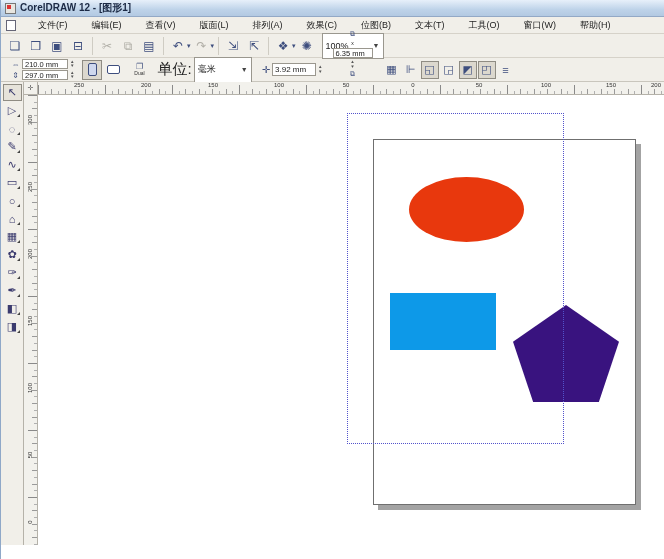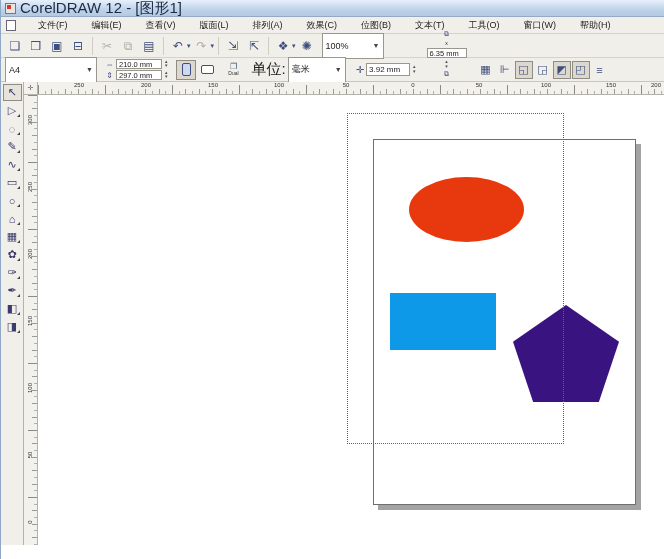--- a/index.html
+++ b/index.html
@@ -6,21 +6,21 @@
   body { font-family:"Liberation Sans","DejaVu Sans",sans-serif; }
   .window { position:relative; width:664px; height:559px; background:#fff; overflow:hidden;
             border-left:1px solid #8fa8c8; font-size:9px; color:#222; }
 
   
   .titlebar { height:17px; background:linear-gradient(#e7f0fa,#bed3e9 60%,#b3c9e2);
               border-bottom:1px solid #93a9c6; display:flex; align-items:center; padding-left:4px; gap:4px; }
   .app-icon { width:11px; height:11px; background:#e8e6e0; border:1px solid #777;
               position:relative; display:inline-block; }
   .app-icon::after { content:""; position:absolute; left:1px; top:1px; width:4px; height:4px; background:#d33; }
-  .title-text { font-size:15px; font-weight:normal; color:#1c2a45; }
+  .title-text { font-size:10px; font-weight:bold; color:#1c2a45; }
 
   
   .menubar { height:17px; background:#f1efe9; border-bottom:1px solid #d6d2c9;
              display:flex; align-items:center; gap:8px; padding-left:3px; }
   .doc-icon { width:10px; height:11px; border:1px solid #667; background:#fff; margin:0 6px 0 2px; }
   .menu-item { padding:2px 8px; font-size:9px; color:#222; cursor:default; }
 
   
   .toolbar { height:24px; background:#f1efe9; border-bottom:1px solid #d6d2c9;
              display:flex; align-items:center; padding-left:4px; gap:1px; }
@@ -175,24 +175,20 @@
     <span class="tb-btn">❖</span>
     <span class="dd-arrow">▾</span>
     <span class="tb-btn">✺</span>
     <span class="combo zoom-combo">
       <span>100%</span>
       <span class="arrow">▼</span>
     </span>
   </div>
 
   <div class="propbar">
-    <span class="combo paper-combo">
-      <span>A4</span>
-      <span class="arrow">▼</span>
-    </span>
     <div class="size-block">
       <div class="size-fields">
         <div class="size-row">
           <span class="size-ico">⇔</span>
           <span class="size-val">210.0 mm</span>
           <span class="mini-step">
               <span>▲</span>
               <span>▼</span>
             </span>
         </div>

